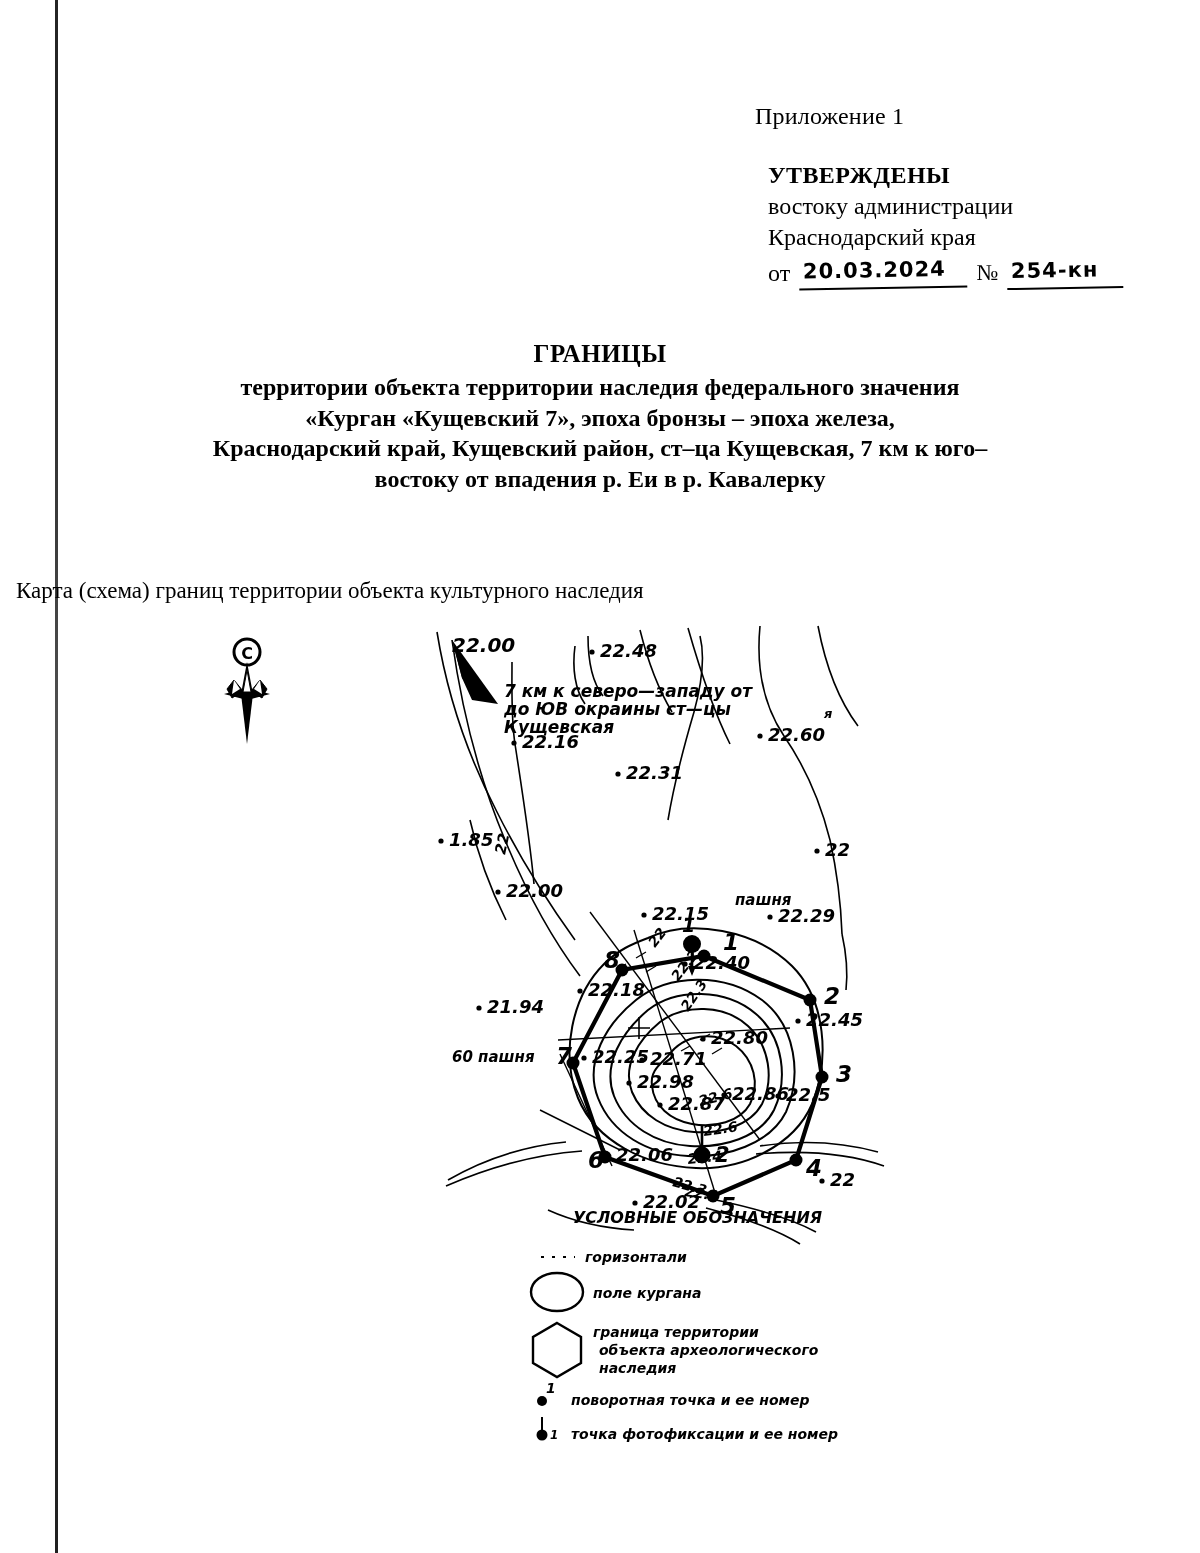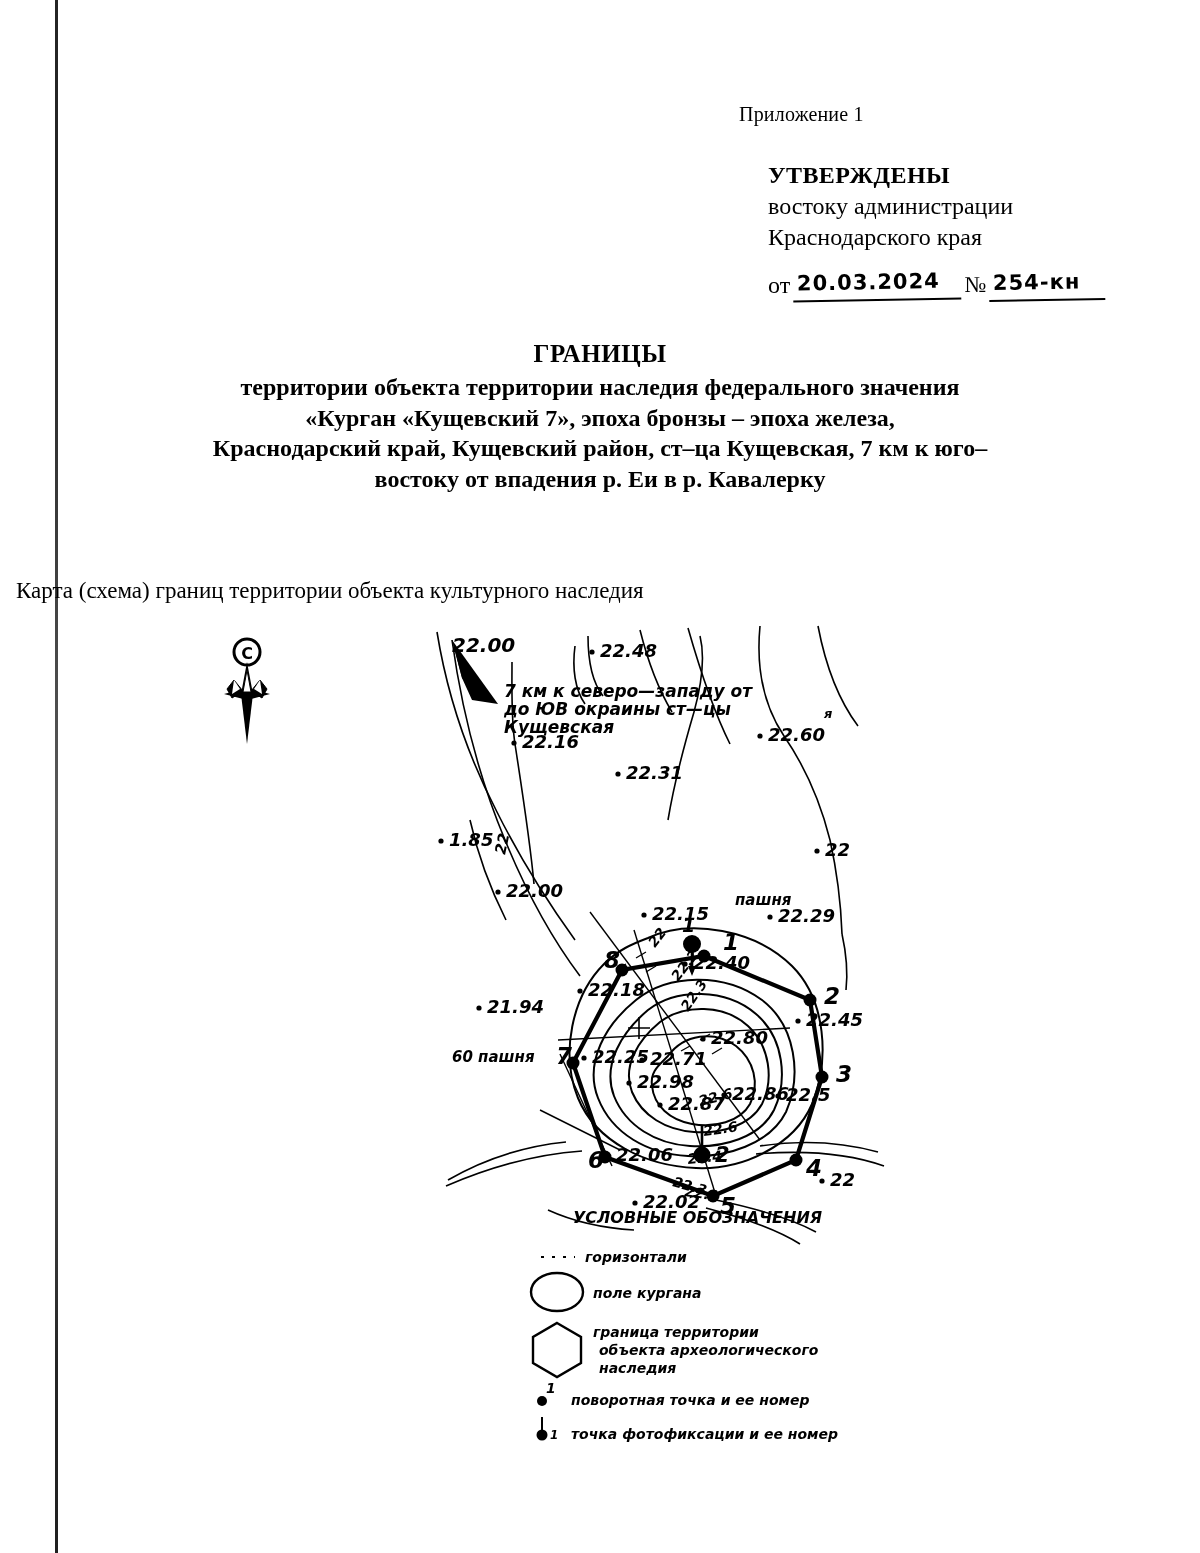--- a/index.html
+++ b/index.html
@@ -15,31 +15,31 @@
 
   
   .scan-line{
     position:absolute;left:55px;top:0;width:3px;height:1553px;
     background:linear-gradient(to bottom,#111 0%,#111 18%,#2a2a2a 34%,#4a4a4a 52%,#3a3a3a 72%,#111 88%,#0d0d0d 100%);
     opacity:.92;
   }
 
   
   .appendix{
-    position:absolute;left:739px;top:103px;
-    font-size:20px;letter-spacing:.2px;
+    position:absolute;left:755px;top:103px;
+    font-size:24px;letter-spacing:.2px;
   }
   .approve-block{
     position:absolute;left:768px;top:160px;
     font-size:24px;line-height:31px;
   }
   .approve-block .bold{font-weight:bold;letter-spacing:.4px;}
   .order-line{
-    display:flex;align-items:flex-end;gap:3px;white-space:nowrap;
-    margin-top:14px;
+    display:flex;align-items:flex-end;gap:9px;white-space:nowrap;
+    margin-top:2px;
   }
   .hand{
     font-family:"DejaVu Sans", sans-serif;
     font-size:21px;
     font-weight:600;
     letter-spacing:1px;
     border-bottom:2px solid #000;
     padding:0 4px 1px 4px;
     transform:rotate(-1.1deg);
     display:inline-block;
@@ -81,21 +81,21 @@
 
 <div class="page">
 
   <div class="scan-line"></div>
 
   <div class="appendix">Приложение 1</div>
 
   <div class="approve-block">
     <div class="bold">УТВЕРЖДЕНЫ</div>
     <div>востоку администрации</div>
-    <div>Краснодарского края</div>
+    <div>Краснодарский края</div>
     <div class="order-line">
       <span>от</span>
       <span class="hand" style="min-width:160px;">20.03.2024</span>
       <span class="numsign">№</span>
       <span class="hand" style="min-width:108px;">254-кн</span>
     </div>
   </div>
 
   <div class="title-main">ГРАНИЦЫ</div>
   <div class="title-sub">

